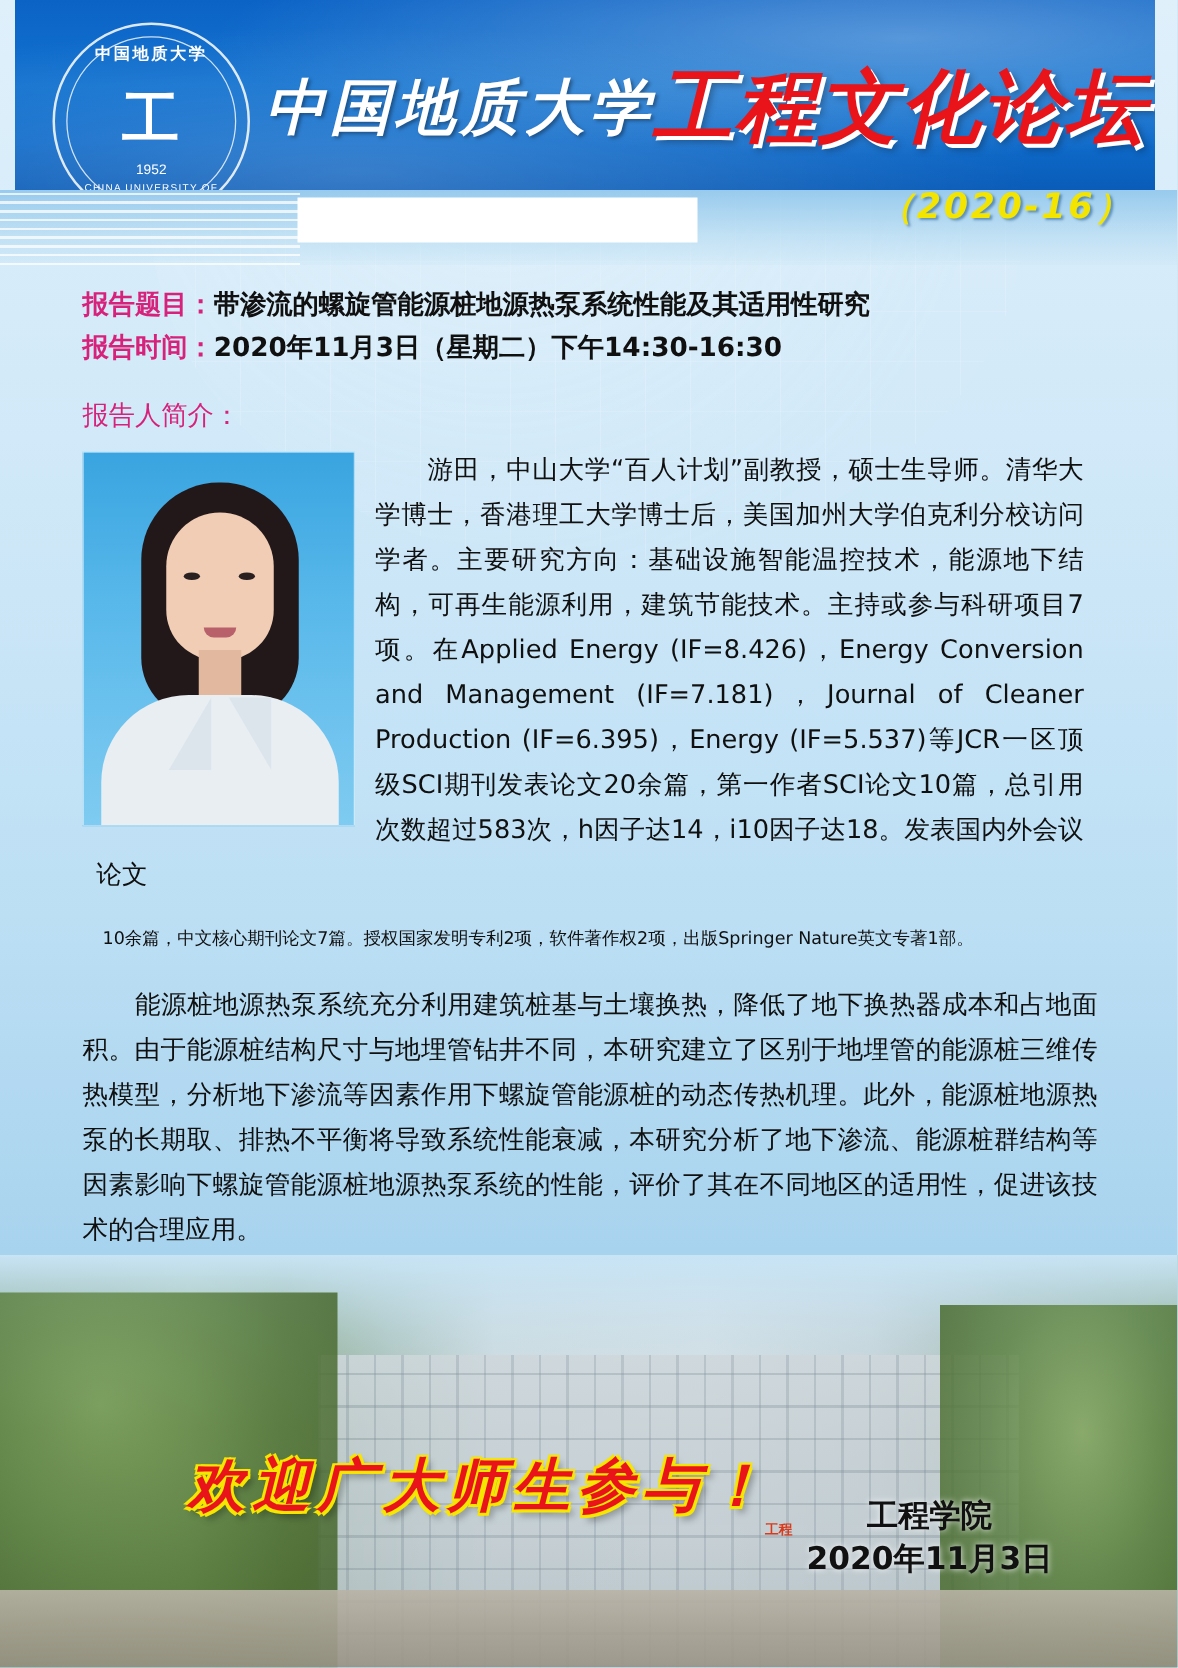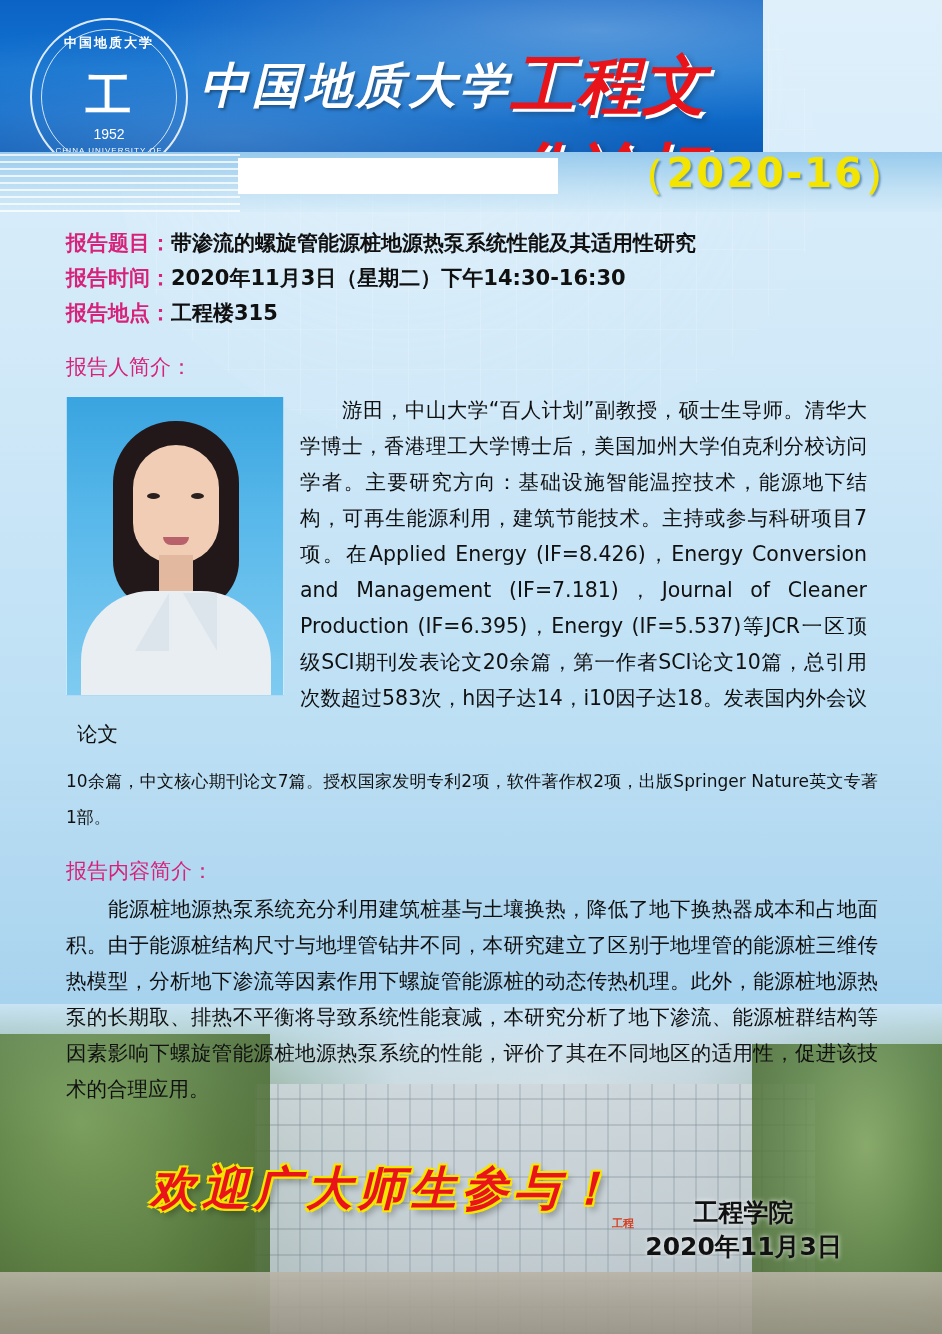--- a/index.html
+++ b/index.html
@@ -87,22 +87,22 @@
     bottom: 0;
     height: 62px;
     background: linear-gradient(180deg, #b9b3a6 0%, #a8a294 50%, #9a9486 100%);
     opacity: 0.9;
     pointer-events: none;
   }
 
   
   .header {
     position: absolute;
-    left: 0; top: 0;
-    width: 763px;
+    left: 12px; top: 0;
+    width: 912px;
     height: 152px;
     background: linear-gradient(180deg, #0b63c6 0%, #1272cf 45%, #0e6ac9 75%, #0a5cb8 100%);
     overflow: hidden;
   }
   .header-sky {
     position: absolute;
     left: 0; top: 0; right: 0; bottom: 0;
     background:
       radial-gradient(ellipse at 78% 20%, rgba(255,255,255,0.30), rgba(255,255,255,0) 55%),
       radial-gradient(ellipse at 30% 90%, rgba(255,255,255,0.18), rgba(255,255,255,0) 60%);
@@ -148,21 +148,21 @@
     bottom: 10px;
     text-align: center;
     font-size: 8px;
     letter-spacing: 1px;
   }
   .logo .year {
     position: absolute;
     left: 0; right: 0;
     bottom: 32px;
     text-align: center;
-    font-size: 14px;
+    font-size: 11px;
   }
   .title-cn {
     position: absolute;
     left: 200px;
     top: 54px;
     font-family: "DejaVu Sans", sans-serif;
     font-size: 48px;
     font-weight: bold;
     font-style: italic;
     color: #ffffff;
@@ -202,25 +202,26 @@
     top: 6px;
     width: 320px;
     height: 36px;
     background: #ffffff;
   }
   .issue {
     position: absolute;
     right: 36px;
     top: 146px;
     font-family: "DejaVu Sans", sans-serif;
-    font-size: 40px;
+    font-size: 28px;
     font-weight: bold;
     color: #f3e500;
     text-shadow: 2px 2px 2px rgba(0,60,120,0.45);
     letter-spacing: 2px;
+    font-style: italic;
   }
 
   
   .content {
     position: absolute;
     left: 66px;
     top: 226px;
     width: 812px;
     color: #101010;
     font-family: "DejaVu Sans", sans-serif;
@@ -338,24 +339,24 @@
     background: #e2b99f;
   }
   .bio {
     font-size: 20.5px;
     line-height: 36px;
     text-align: justify;
     text-indent: 42px;
     margin: 11px;
   }
   .bio-cont {
-    font-size: 17px;
+    font-size: 14px;
     line-height: 36px;
     text-align: justify;
-    margin: 0;
+    margin: 16px;
     clear: both;
   }
   .abstract {
     font-size: 20.5px;
     line-height: 36px;
     text-align: justify;
     text-indent: 42px;
     margin: 0;
   }
 
@@ -426,44 +427,40 @@
   <div class="issue">（2020-16）</div>
 
   <div class="content">
 
 
     <div class="meta-row">
       <span class="meta-label">报告题目：</span><span class="meta-value">带渗流的螺旋管能源桩地源热泵系统性能及其适用性研究</span>
     </div>
     <div class="meta-row">
       <span class="meta-label">报告时间：</span><span class="meta-value">2020年11月3日（星期二）下午14:30-16:30</span>
-    </div>
-    <div class="meta-row">
-      <span class="meta-label">报告地点：</span><span class="meta-value">工程楼315</span>
     </div>
 
     <div class="section-label">报告人简介：</div>
 
     <div class="speaker-block">
       <div class="portrait">
         <div class="hair"></div>
         <div class="face"></div>
         <div class="eye-l"></div>
         <div class="eye-r"></div>
         <div class="mouth"></div>
         <div class="neck"></div>
         <div class="body"></div>
         <div class="collar-l"></div>
         <div class="collar-r"></div>
       </div>
       <p class="bio">游田，中山大学“百人计划”副教授，硕士生导师。清华大学博士，香港理工大学博士后，美国加州大学伯克利分校访问学者。主要研究方向：基础设施智能温控技术，能源地下结构，可再生能源利用，建筑节能技术。主持或参与科研项目7项。在Applied Energy (IF=8.426)，Energy Conversion and Management (IF=7.181)，Journal of Cleaner Production (IF=6.395)，Energy (IF=5.537)等JCR一区顶级SCI期刊发表论文20余篇，第一作者SCI论文10篇，总引用次数超过583次，h因子达14，i10因子达18。发表国内外会议论文</p>
       <p class="bio-cont">10余篇，中文核心期刊论文7篇。授权国家发明专利2项，软件著作权2项，出版Springer Nature英文专著1部。</p>
     </div>
 
-    <div class="section-label">报告内容简介：</div>
     <p class="abstract">能源桩地源热泵系统充分利用建筑桩基与土壤换热，降低了地下换热器成本和占地面积。由于能源桩结构尺寸与地埋管钻井不同，本研究建立了区别于地埋管的能源桩三维传热模型，分析地下渗流等因素作用下螺旋管能源桩的动态传热机理。此外，能源桩地源热泵的长期取、排热不平衡将导致系统性能衰减，本研究分析了地下渗流、能源桩群结构等因素影响下螺旋管能源桩地源热泵系统的性能，评价了其在不同地区的适用性，促进该技术的合理应用。</p>
 
   </div>
 
   <div class="building-sign">工程</div>
 
   <div class="welcome">欢迎广大师生参与！</div>
 
   <div class="signature">
     <div>工程学院</div>

